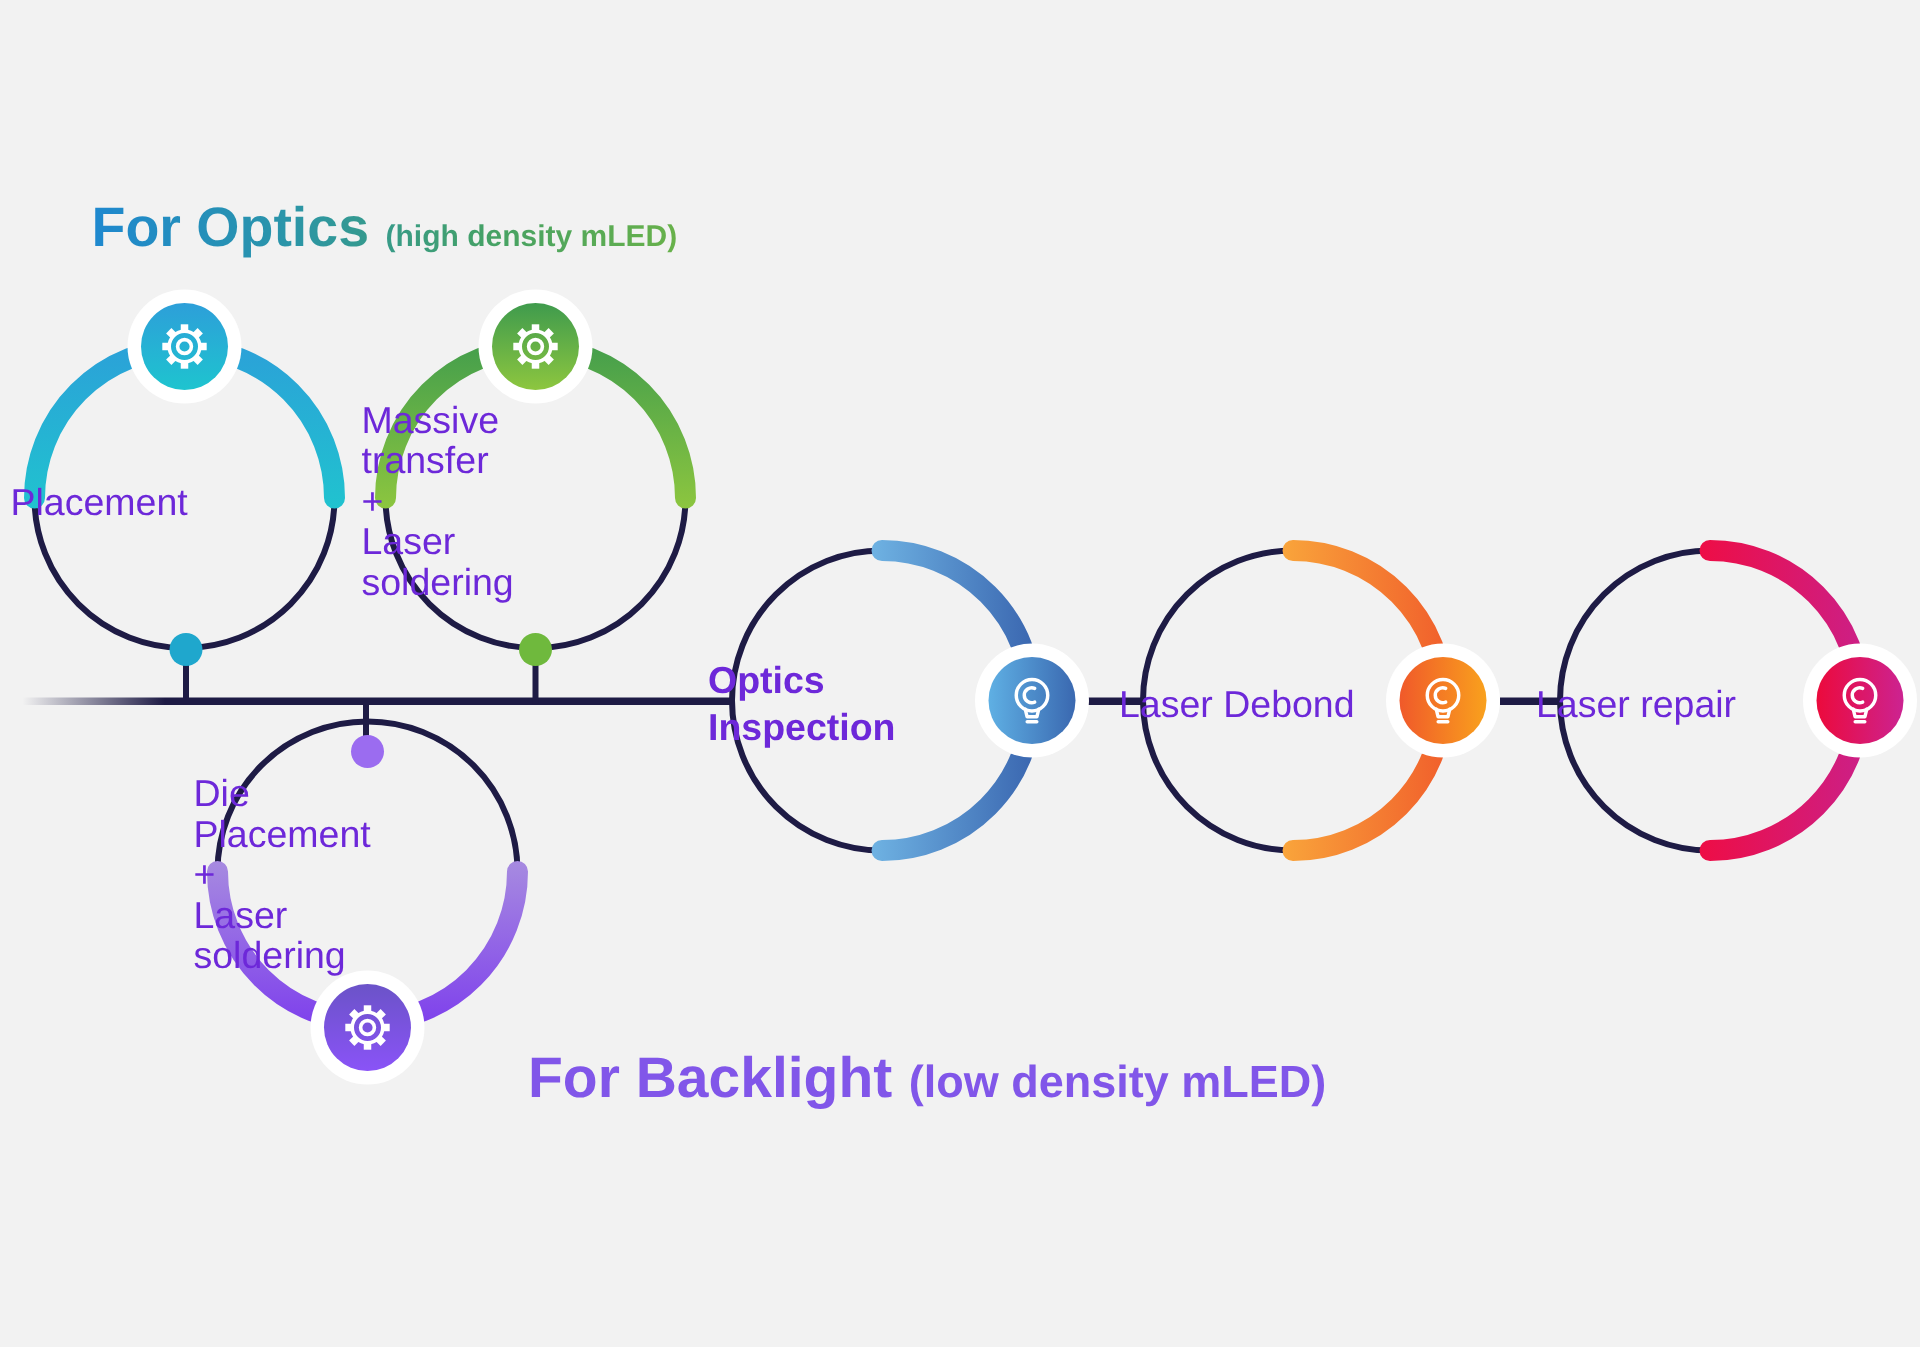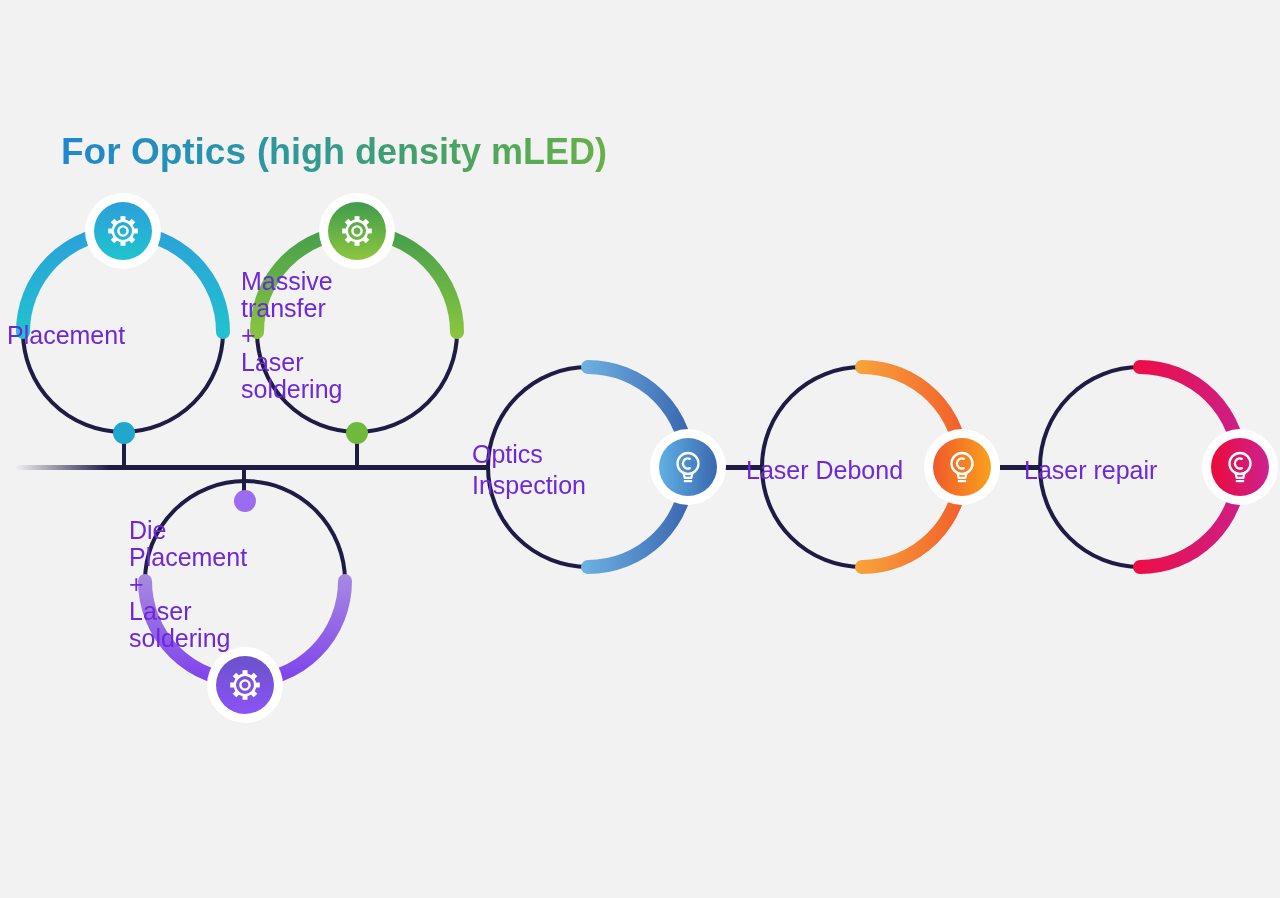--- a/index.html
+++ b/index.html
@@ -11,21 +11,21 @@
 
   
   .title{position:absolute; margin:0; font-weight:bold; white-space:nowrap; letter-spacing:0;}
   .title .main{margin-right:11px;}
   #title-display{
     left:61px; top:131px; font-size:37px;
     background:linear-gradient(90deg,#1E88CF 0%,#2B95A8 34%,#45A165 68%,#68B14A 100%);
     -webkit-background-clip:text; background-clip:text;
     color:#2E96A4; -webkit-text-fill-color:transparent;
   }
-  #title-display .paren{font-size:36px;}
+  #title-display .paren{font-size:20px;}
   #title-backlight{left:352px; top:698px; font-size:38px; color:#8156E9;}
   #title-backlight .paren{font-size:30px;}
 
   
   .hline{position:absolute; height:5px; top:465px; background:#1e1b45; z-index:1;}
   #line-main{left:15px; width:475px;
     background:linear-gradient(90deg, rgba(30,27,69,0) 0%, #1e1b45 20%);}
   #line-seg1{left:722px; width:42px;}
   #line-seg2{left:1000px; width:42px;}
   .vline{position:absolute; width:4px; background:#1e1b45; z-index:1;}
@@ -35,21 +35,21 @@
   .dot{position:absolute; width:22px; height:22px; border-radius:50%; z-index:5;}
   #dot-1{left:113px; top:422px;}
   #dot-2{left:346px; top:422px;}
   #dot-3{left:234px; top:490px;}
 
   
   .node{position:absolute; width:232px; height:232px; z-index:2;}
   #node-placement{left:7px;  top:216px;}
   #node-massive  {left:241px; top:216px;}
   #node-die      {left:129px; top:465px;}
-  #node-optics   {left:472px; top:351px;}
+  #node-optics   {left:472px; top:351px;font-weight:bold;}
   #node-debond   {left:746px; top:351px;}
   #node-repair   {left:1024px; top:351px;}
 
   .ring{position:absolute; inset:0; overflow:visible;}
   .ring-base{fill:none; stroke:#1e1b45; stroke-width:4;}
   .ring-arc{fill:none; stroke-width:14; stroke-linecap:round;}
 
   .label{
     position:absolute; left:0; right:0; top:50%;
     transform:translateY(calc(-50% + 3px));
@@ -89,20 +89,21 @@
       <g id="icon-bulb" stroke="#ffffff" stroke-width="2.3" fill="none" stroke-linecap="round" stroke-linejoin="round">
         <circle cy="-3.5" r="10.5"></circle>
         <path d="M 1.8,-8.1 A 5 5 0 1 0 1.8,1.1"></path>
         <path d="M -4.5,5.8 L -3.3,10.8 L 3.3,10.8 L 4.5,5.8"></path>
         <line x1="-3.2" y1="14.2" x2="3.2" y2="14.2"></line>
       </g>
     </defs>
   </svg>
 
   <h1 class="title" id="title-display"><span class="main">For Optics</span><span class="paren">(high density mLED)</span></h1>
+  <h1 class="title" id="title-backlight"><span class="main">For Backlight</span><span class="paren">(low density mLED)</span></h1>
 
   <div class="hline" id="line-main"></div>
   <div class="hline" id="line-seg1"></div>
   <div class="hline" id="line-seg2"></div>
   <div class="vline" id="vline-1"></div>
   <div class="vline" id="vline-2"></div>
   <div class="vline" id="vline-3"></div>
 
   <div class="node" id="node-placement">
     <svg class="ring" viewBox="-116 -116 232 232">

